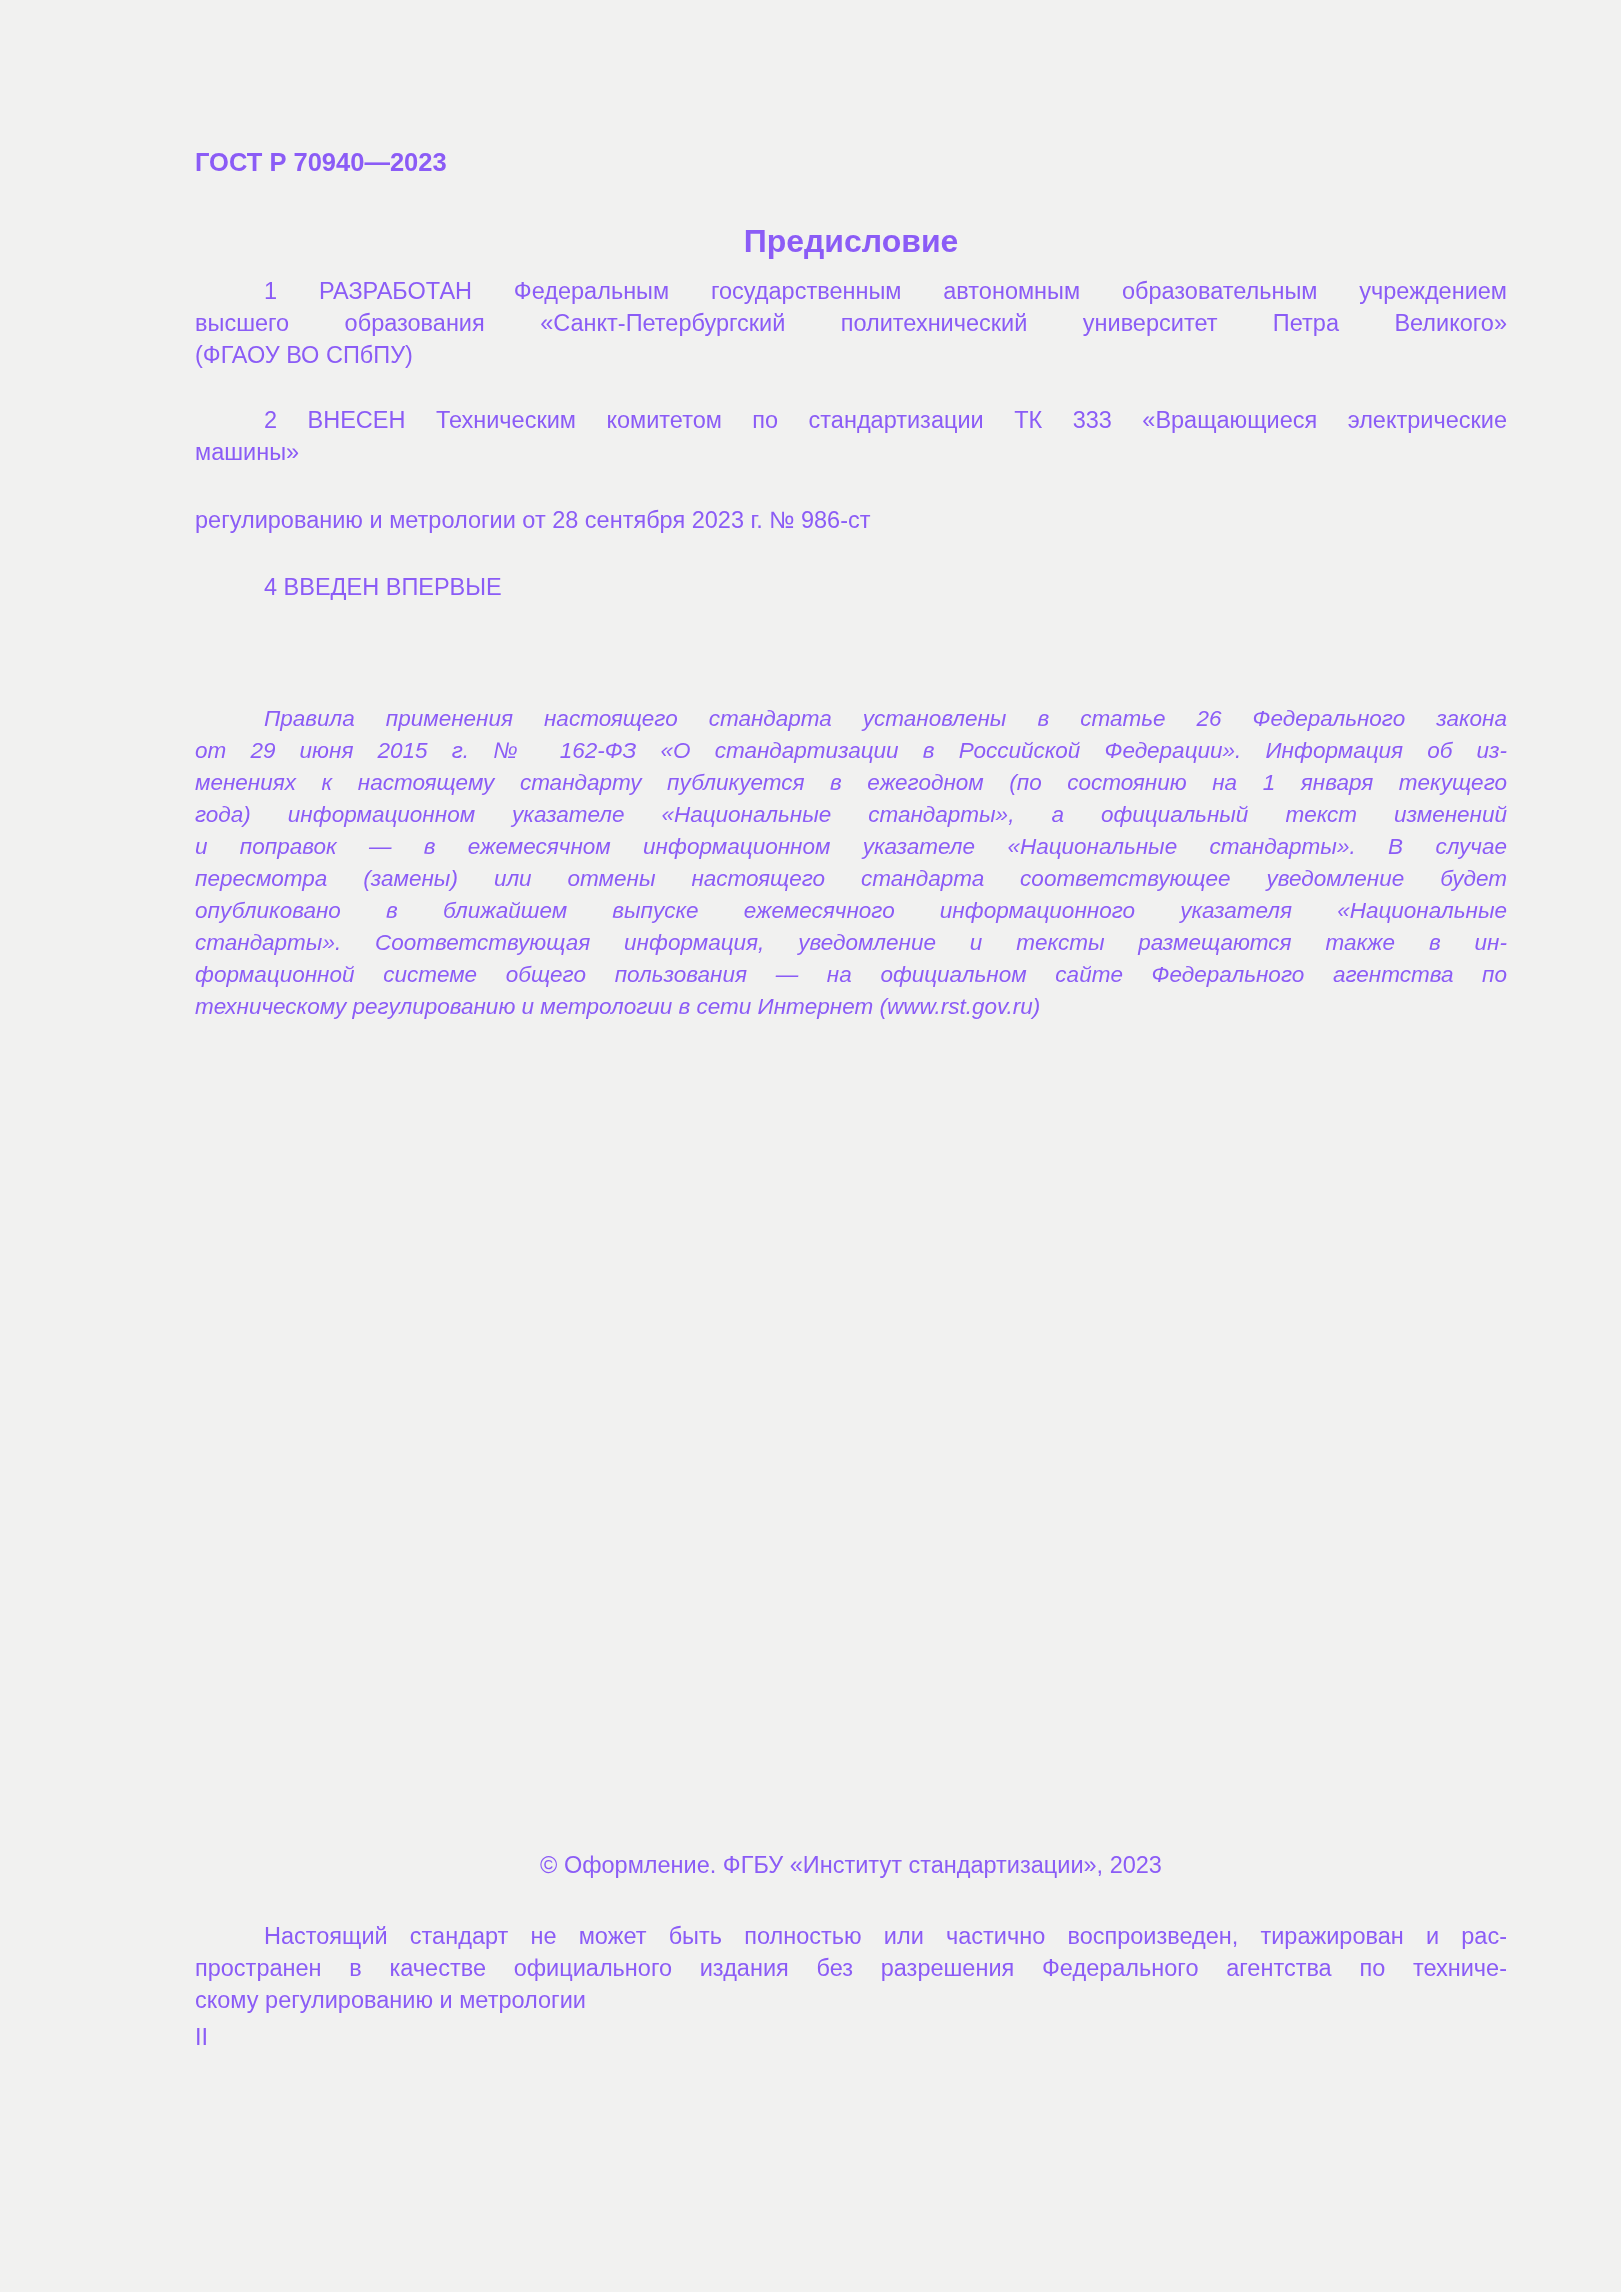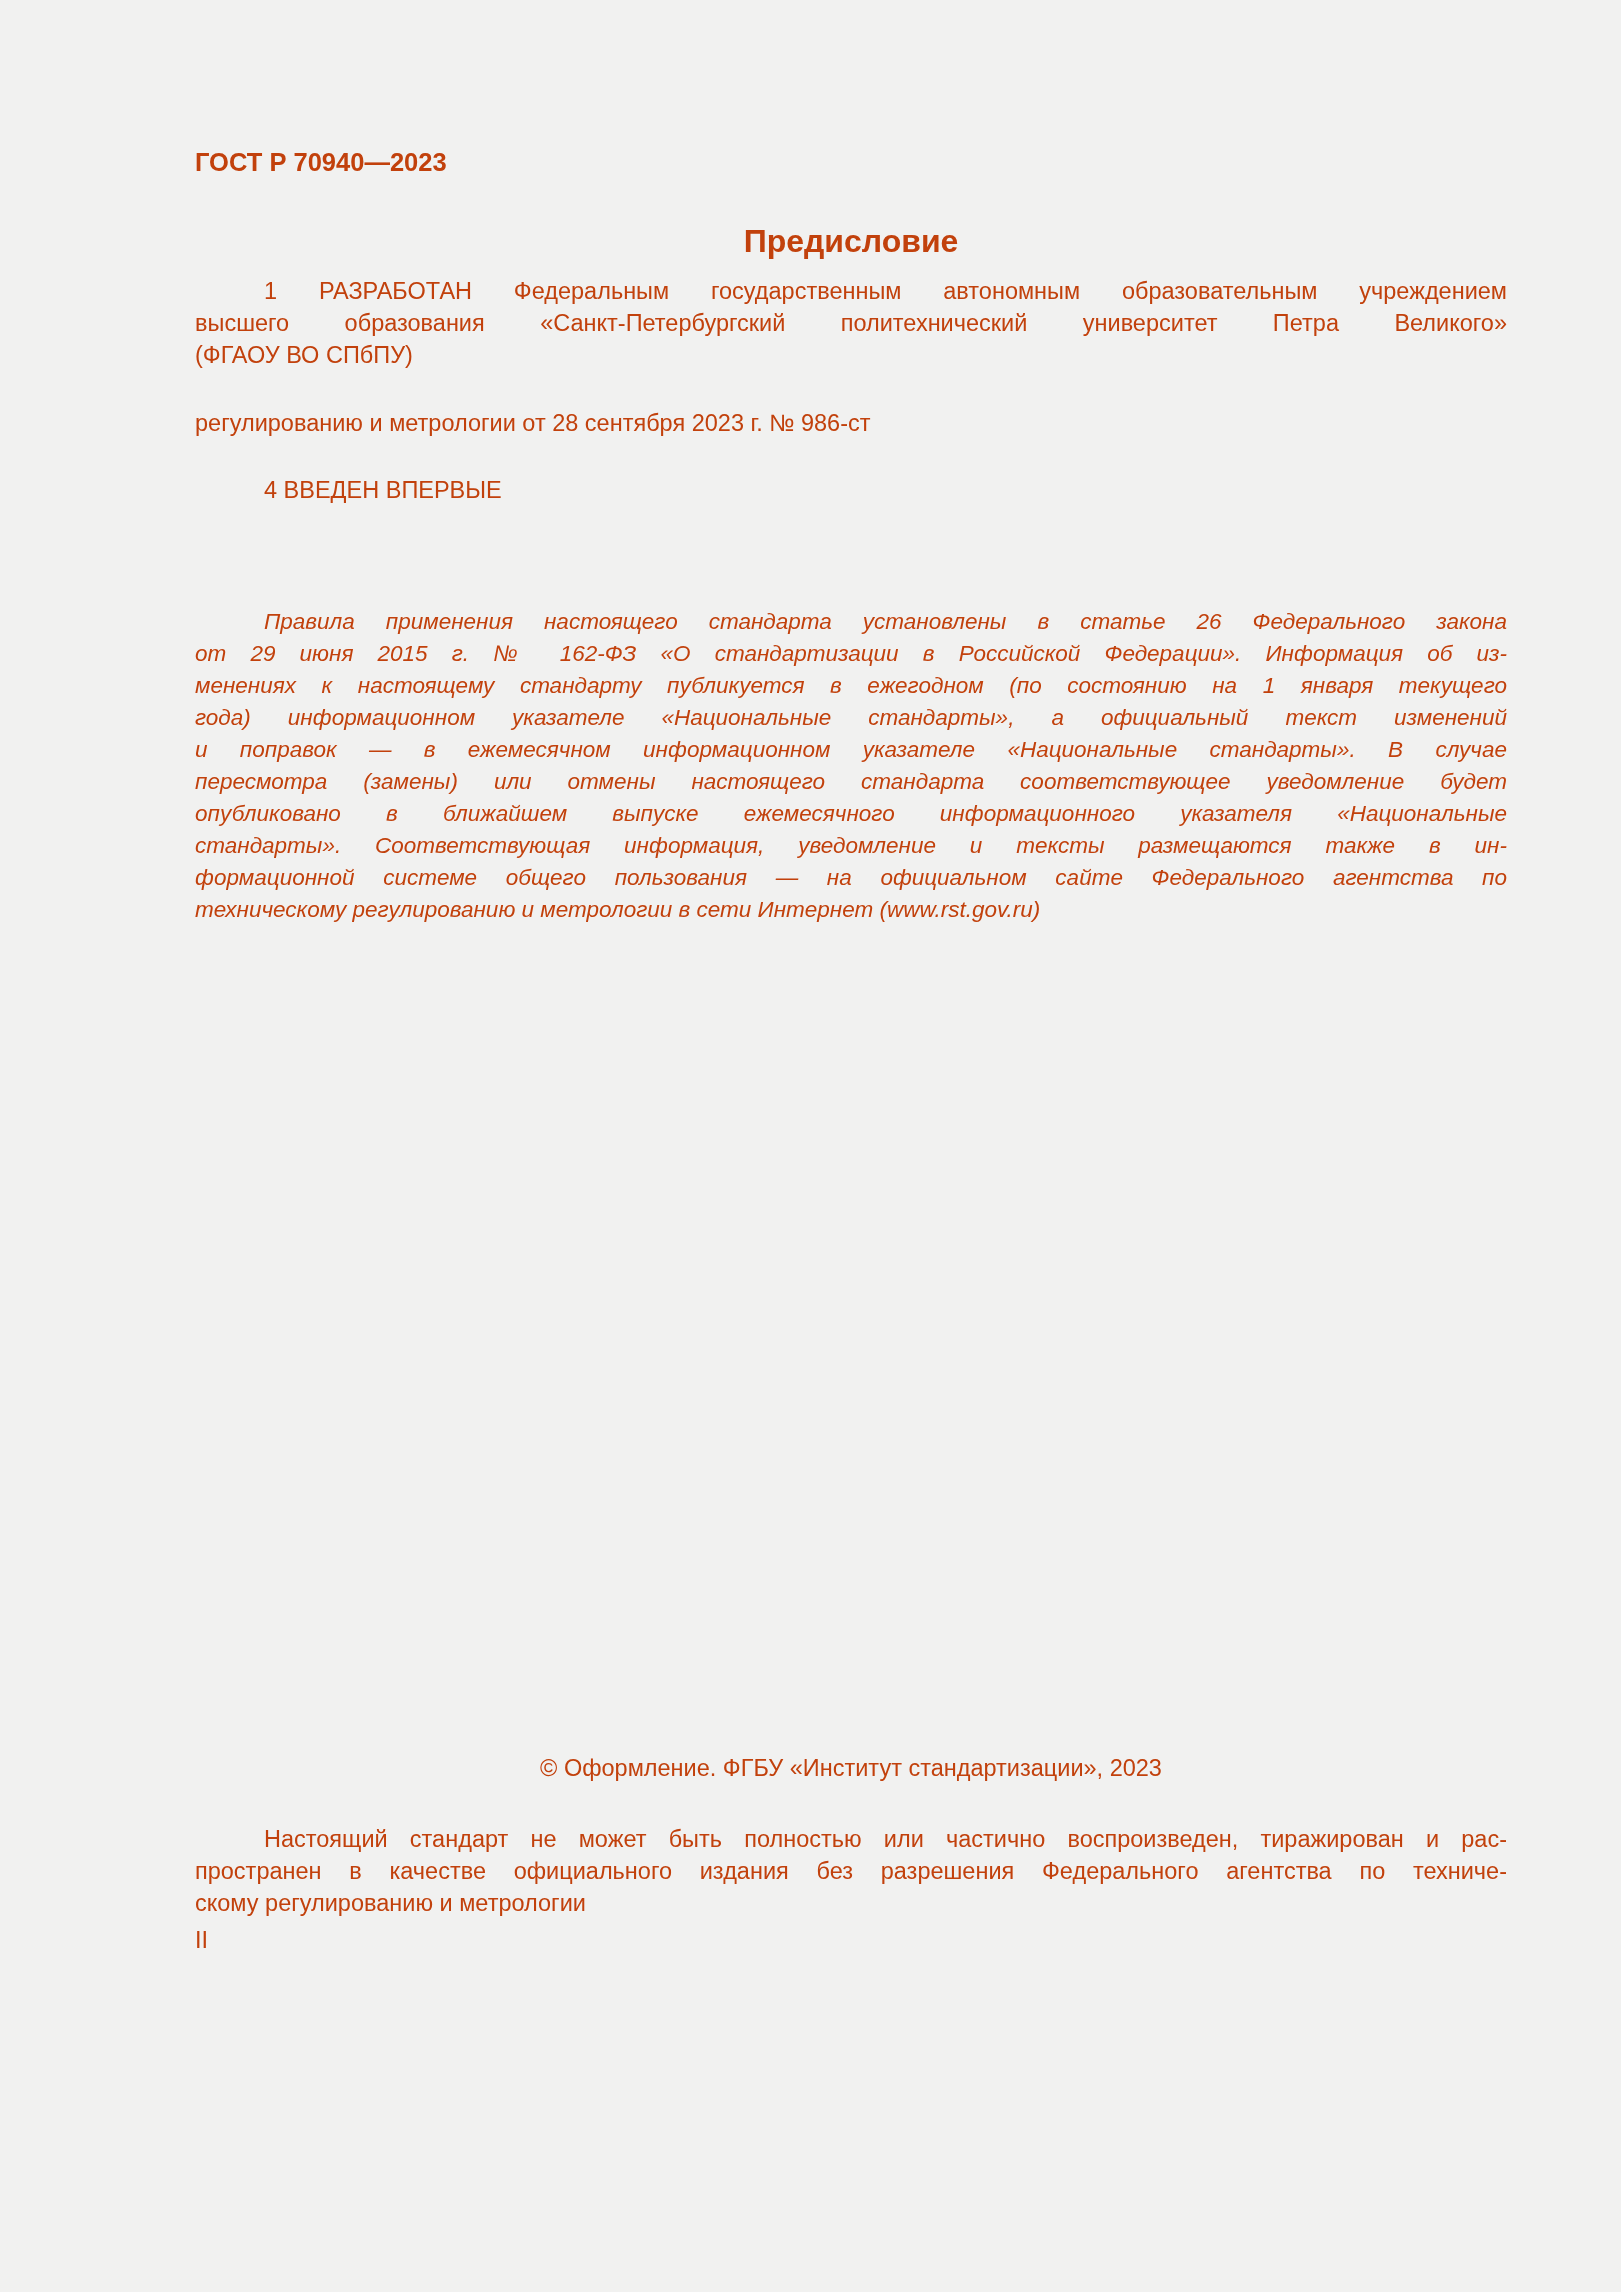--- a/index.html
+++ b/index.html
@@ -1,21 +1,21 @@
 <!DOCTYPE html>
 <html lang="ru"><head>
 <meta charset="utf-8">
 <style>
   html,body{margin:0;padding:0;}
   body{background:#e6e6e5;font-family:"Liberation Sans", sans-serif;}
   .page{
     position:relative;
     width:1621px;height:2293px;
     background:#f1f1f0;
-    color:#c2410c;
+    color:#8b5cf6;
     box-sizing:border-box;
     padding:0 114px 0 195px;
     overflow:hidden;
   }
   .std-code{
     margin:0;padding-top:150px;
     font-size:25.5px;line-height:25.5px;font-weight:bold;
   }
   .doc-title{
     margin:48px 0 0 0;
@@ -57,20 +57,24 @@
   <div class="std-code">ГОСТ Р 70940—2023</div>
 
   <div class="doc-title">Предисловие</div>
 
   <div class="para" id="clause1">
     <div class="line j ind">1 РАЗРАБОТАН Федеральным государственным автономным образовательным учреждением</div>
     <div class="line j">высшего образования «Санкт-Петербургский политехнический университет Петра Великого»</div>
     <div class="line">(ФГАОУ ВО СПбПУ)</div>
   </div>
 
+  <div class="para" id="clause2">
+    <div class="line j ind">2 ВНЕСЕН Техническим комитетом по стандартизации ТК 333 «Вращающиеся электрические</div>
+    <div class="line">машины»</div>
+  </div>
 
   <div class="para" id="clause3">
     <div class="line">регулированию и метрологии от 28 сентября 2023 г. № 986-ст</div>
   </div>
 
   <div class="para" id="clause4">
     <div class="line ind">4 ВВЕДЕН ВПЕРВЫЕ</div>
   </div>
 
   <div class="para" id="notice">

